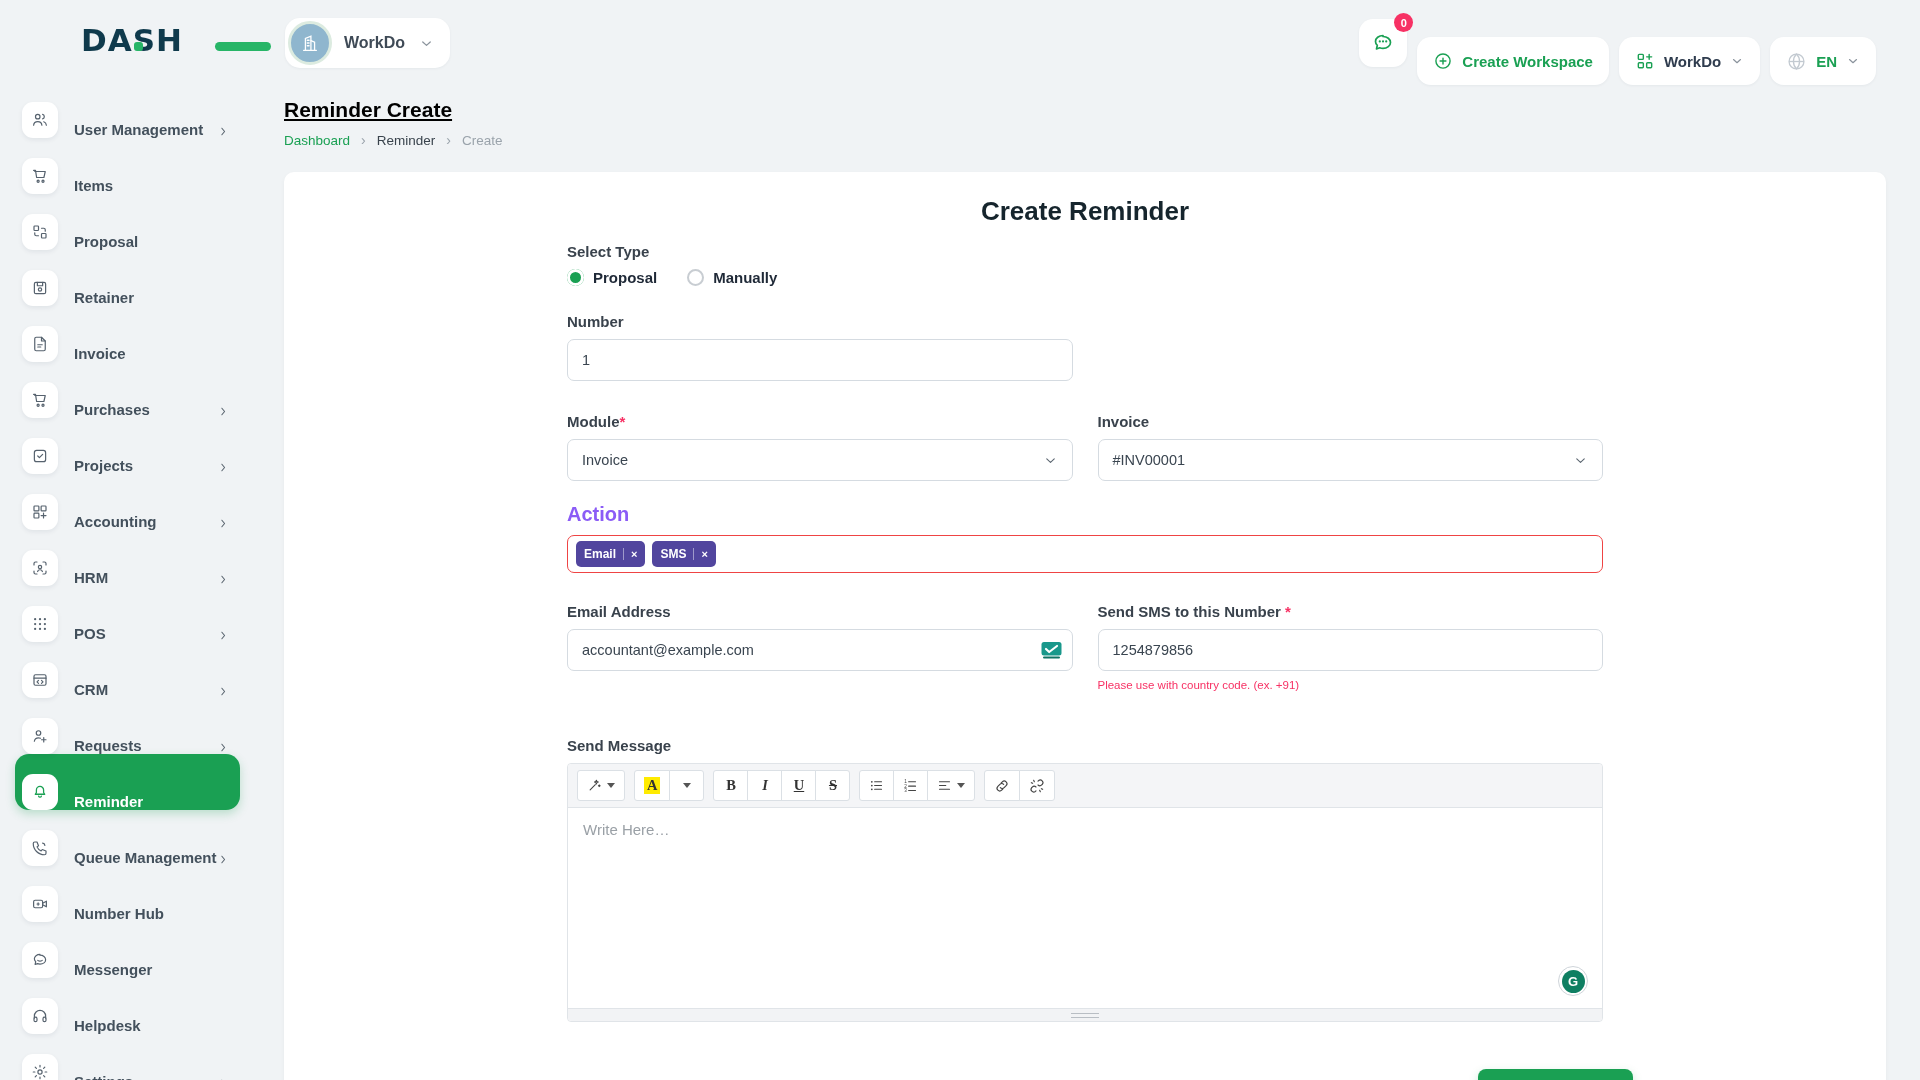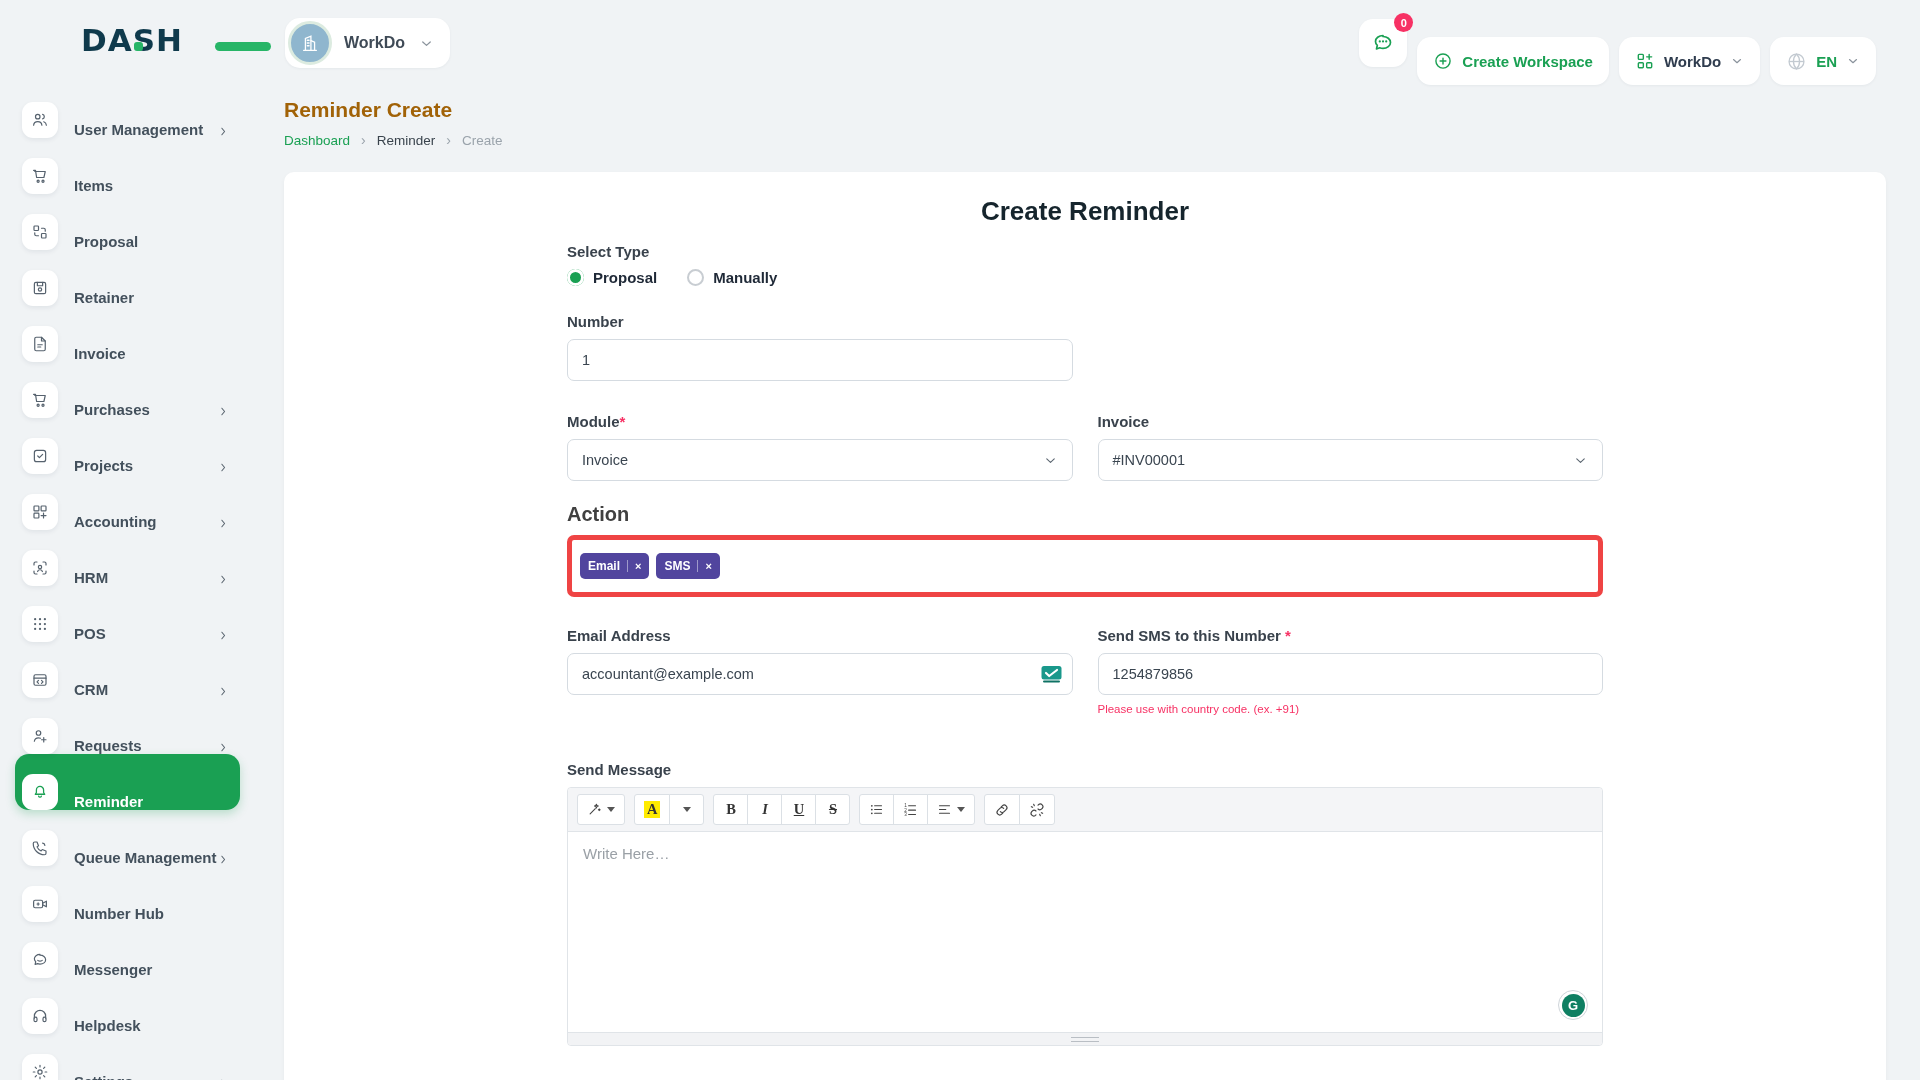--- a/index.html
+++ b/index.html
@@ -49,21 +49,21 @@
   .chat-pill { width:48px; height:48px; border-radius:14px; justify-content:center; position:relative; }
   .chat-badge { position:absolute; top:-6px; right:-6px; min-width:19px; height:19px;
                 border-radius:10px; background:#f73164; color:#fff; font-size:11px; font-weight:700;
                 display:flex; align-items:center; justify-content:center; padding:0 5px; }
   .txt-pill { height:48px; border-radius:14px; padding:0 16px; gap:9px; font-size:15px; font-weight:600;margin-top:36px; }
   .green-txt { color:#1aa053; }
   .dark-txt { color:#2f3c4e; }
 
   
   .content { padding:0 34px 0 19px; }
-  .page-title { margin-top:24px; font-size:21px; font-weight:700; color:#a16207; }
+  .page-title { margin-top:24px; font-size:21px; font-weight:700; color:#000000;text-decoration:underline; }
   .breadcrumb { margin-top:10px; font-size:13.5px; display:flex; gap:11px; align-items:center; }
   .bc-link { color:#1aa053; cursor:pointer; }
   .bc-mid { color:#39434c; cursor:pointer; }
   .bc-cur { color:#9aa3ab; }
   .bc-sep { color:#9aa3ab; font-size:14px; }
 
   
   .card { margin-top:24px; background:#fff; border-radius:10px;
           box-shadow:0 2px 5px rgba(20,35,60,.04); padding:24px 0 60px; min-height:930px; }
   .form-inner { width:1036px; margin:0 auto; }
@@ -86,22 +86,22 @@
     padding:0 14px; font-size:14.5px; color:#3a4550; background:#fff;
     font-family:"Liberation Sans",sans-serif; outline:none; display:flex; align-items:center;
   }
   input.input { display:block; }
   .input.disabled { background:#e9ecef; border-color:#ced4da; color:#49525a; }
   .select { justify-content:space-between; cursor:pointer; }
   .select .sel-chevron { color:#5b6570; display:flex; }
   .input-wrap { position:relative; }
   .input-icon { position:absolute; right:11px; top:50%; transform:translateY(-50%); display:flex; }
 
-  .action-title { font-size:20px; font-weight:700; color:#404040; margin:22px 0 9px; }
-  .tagbox { border:5px solid #ef4444; border-radius:7px; height:62px; padding:6px 8px;
+  .action-title { font-size:20px; font-weight:700; color:#8b5cf6; margin:22px 0 9px; }
+  .tagbox { border:1px solid #ef4444; border-radius:7px; height:38px; padding:6px 8px;
             display:flex; gap:7px; align-items:center; margin-bottom:30px; cursor:text; }
   .tag { background:#51459e; color:#fff; border-radius:5px; font-size:12px; font-weight:600;
          display:flex; align-items:center; padding:6px 8px; gap:7px; }
   .tag-div { width:1px; height:12px; background:rgba(255,255,255,.45); }
   .tag-x { font-size:11px; cursor:pointer; line-height:1; }
 
   .help { color:#f73164; font-size:11.5px; margin-top:8px; }
 
   .msg-block { margin-top:46px; }
   .editor { border:1px solid #e0e4e8; border-radius:4px; margin-top:0; }

